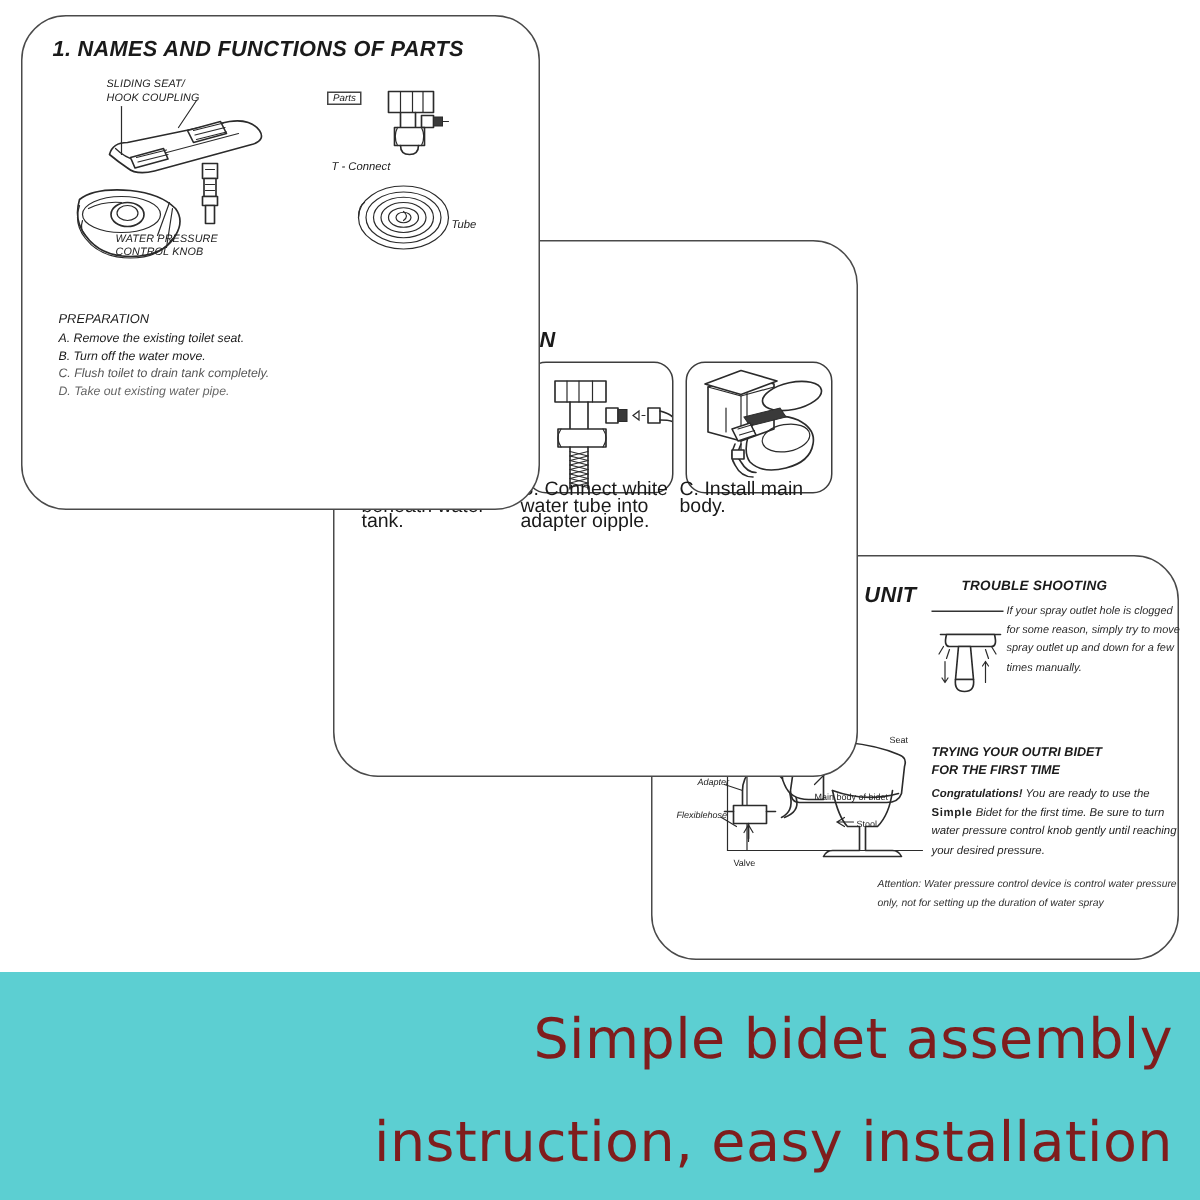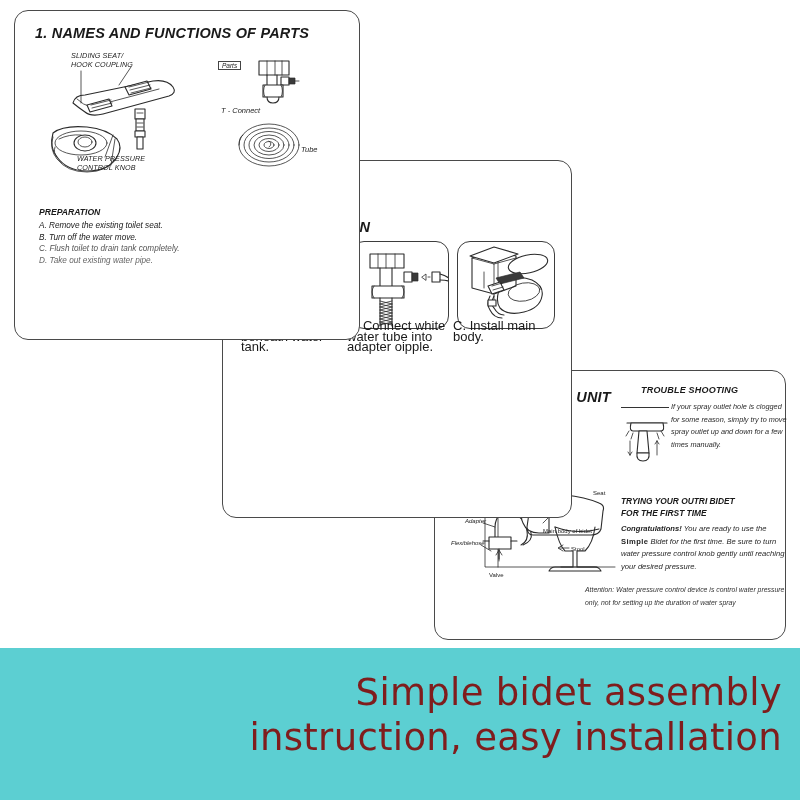--- a/index.html
+++ b/index.html
@@ -15,21 +15,21 @@
     overflow: hidden;
     font-family: "Liberation Sans", sans-serif;
     color: #1a1a1a;
   }
 
   
   .panel {
     position: absolute;
     background: #ffffff;
     border: 1.6px solid #4a4a4a;
-    border-radius: 14px;
+    border-radius: 30px;
     box-sizing: border-box;
   }
   #panel-1 { left: 14px;  top: 10px;  width: 346px; height: 330px; z-index: 3; }
   #panel-2 { left: 222px; top: 160px; width: 350px; height: 358px; z-index: 2; }
   #panel-3 { left: 434px; top: 370px; width: 352px; height: 270px; z-index: 1; }
 
   .panel-title {
     position: absolute;
     font-weight: bold;
     font-style: italic;
@@ -59,21 +59,21 @@
     border: 1px solid #444; padding: 0px 3px;
     font-size: 6.5px; font-style: italic; background:#fff;
   }
   #p1-tconnect-label { left: 206px; top: 96px; font-size: 7.5px; font-style: italic; }
   #p1-tube-label     { left: 286px; top: 135px; font-size: 7.5px; font-style: italic; }
 
   #p1-prep {
     position: absolute; left: 24px; top: 196px; width: 190px;
   }
   #p1-prep h4 {
-    margin: 0 0 3px 0; font-size: 8.6px; font-style: italic; font-weight: bold;
+    margin: 0 0 3px 0; font-size: 8.6px; font-style: italic; font-weight: normal;
   }
   #p1-prep ol { margin: 0; padding: 0; list-style: none; }
   #p1-prep li {
     font-size: 8.2px; font-style: italic; line-height: 11.6px; white-space: nowrap;
   }
   #p1-prep li:nth-child(3) { color: #555; }
   #p1-prep li:nth-child(4) { color: #666; }
 
   
   .inst-box {
@@ -133,21 +133,21 @@
   #banner-text {
     position: absolute; right: 18px; top: 22px; width: 760px;
     text-align: right;
     color: #7f1d1d;
     font-size: 37px;
     line-height: 45px;
     letter-spacing: .3px;
     font-family: "DejaVu Sans", sans-serif;
     font-weight: 400;
   }
-  #banner-text .l2 { display:block; }
+  #banner-text .l2 { display:block;margin-top:24px; }
 
   svg { display: block; }
   .st { fill:none; stroke:#2b2b2b; stroke-width:1.1; stroke-linejoin:round; stroke-linecap:round; }
   .st-thin { fill:none; stroke:#2b2b2b; stroke-width:.8; stroke-linecap:round; }
   .st-fillw { fill:#fff; stroke:#2b2b2b; stroke-width:1.1; stroke-linejoin:round; }
   .st-dark { fill:#3a3a3a; stroke:#2b2b2b; stroke-width:.7; }
 </style>
 </head>
 <body>
 

